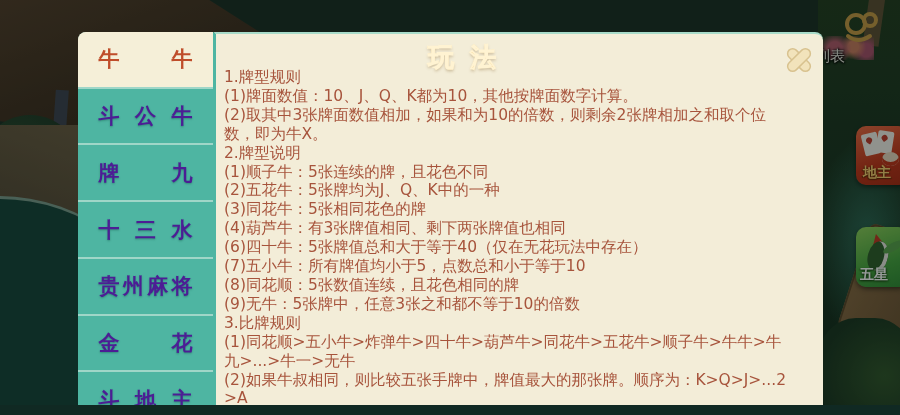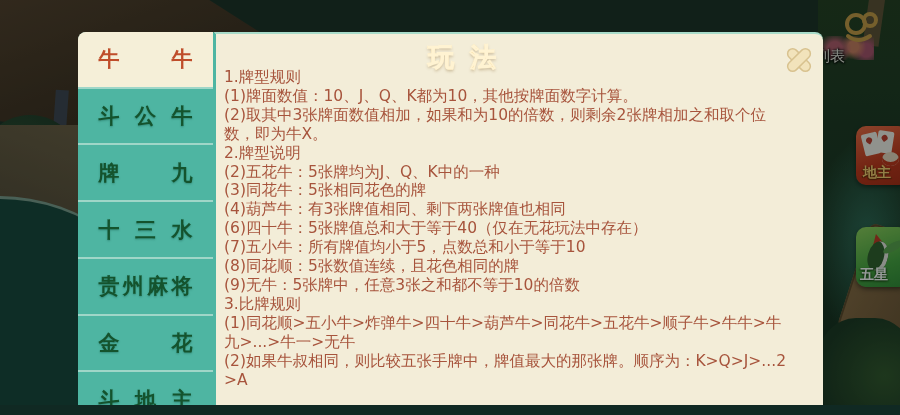--- a/index.html
+++ b/index.html
@@ -61,21 +61,21 @@
     background:#58a24a;transform:rotate(-30deg);}
   .dim{position:absolute;inset:0;background:rgba(4,14,12,.42);}
   .bottom-strip{position:absolute;left:0;top:405px;width:900px;height:10px;
     background:#102923;z-index:12;}
 
   .dialog{position:absolute;left:78px;top:8px;width:745px;height:395px;z-index:10;display:flex;
     border-bottom:2px solid rgba(225,242,232,.85);margin-top:24px;}
   .sidebar{width:135px;display:flex;flex-direction:column;gap:2px;background:#9fd6c8;
     border-radius:8px 0 0 0;overflow:hidden;}
   .tab{flex:1;background:#4eb5a2;display:flex;align-items:center;justify-content:center;cursor:pointer;}
-  .tab-label{display:block;width:94px;font-size:21px;font-weight:bold;color:#14532d;
+  .tab-label{display:block;width:94px;font-size:21px;font-weight:bold;color:#4c1d95;
     text-align:justify;text-align-last:justify;text-justify:inter-character;
     text-shadow:0 1px 2px rgba(0,60,50,.35);}
   .tab.active{background:#f5efd8;}
   .tab.active .tab-label{color:#bf4d2a;text-shadow:none;}
   .panel{flex:1;position:relative;background:#f3edd8;border-left:3px solid #4eb5a2;
     border-top:2px solid #a8dbc9;border-radius:0 8px 0 0;overflow:hidden;}
   .title{position:absolute;left:254px;top:6px;transform:translateX(-50%);
     font-size:26px;font-weight:bold;letter-spacing:16px;color:#f2c464;
     -webkit-text-stroke:1px #fff3d2;text-shadow:0 2px 3px rgba(120,80,20,.35);white-space:nowrap;}
   .close{position:absolute;top:6px;right:4px;width:40px;height:40px;cursor:pointer;}
@@ -161,20 +161,21 @@
             <rect x="6" y="15" width="28" height="10" rx="5" fill="#f2e3bb" stroke="#d8c28f" stroke-width="1.5" transform="rotate(45 20 20)"></rect>
             <rect x="6" y="15" width="28" height="10" rx="5" fill="#f2e3bb" stroke="#d8c28f" stroke-width="1.5" transform="rotate(-45 20 20)"></rect>
           </g>
         </svg>
       </div>
       <div class="rules">
           <p class="rule-line">1.牌型规则</p>
           <p class="rule-line">(1)牌面数值：10、J、Q、K都为10，其他按牌面数字计算。</p>
           <p class="rule-line">(2)取其中3张牌面数值相加，如果和为10的倍数，则剩余2张牌相加之和取个位数，即为牛X。</p>
           <p class="rule-line">2.牌型说明</p>
+          <p class="rule-line">(1)顺子牛：5张连续的牌，且花色不同</p>
           <p class="rule-line">(2)五花牛：5张牌均为J、Q、K中的一种</p>
           <p class="rule-line">(3)同花牛：5张相同花色的牌</p>
           <p class="rule-line">(4)葫芦牛：有3张牌值相同、剩下两张牌值也相同</p>
           <p class="rule-line">(6)四十牛：5张牌值总和大于等于40（仅在无花玩法中存在）</p>
           <p class="rule-line">(7)五小牛：所有牌值均小于5，点数总和小于等于10</p>
           <p class="rule-line">(8)同花顺：5张数值连续，且花色相同的牌</p>
           <p class="rule-line">(9)无牛：5张牌中，任意3张之和都不等于10的倍数</p>
           <p class="rule-line">3.比牌规则</p>
           <p class="rule-line">(1)同花顺&gt;五小牛&gt;炸弹牛&gt;四十牛&gt;葫芦牛&gt;同花牛&gt;五花牛&gt;顺子牛&gt;牛牛&gt;牛九&gt;...&gt;牛一&gt;无牛</p>
           <p class="rule-line">(2)如果牛叔相同，则比较五张手牌中，牌值最大的那张牌。顺序为：K&gt;Q&gt;J&gt;...2&gt;A</p>

